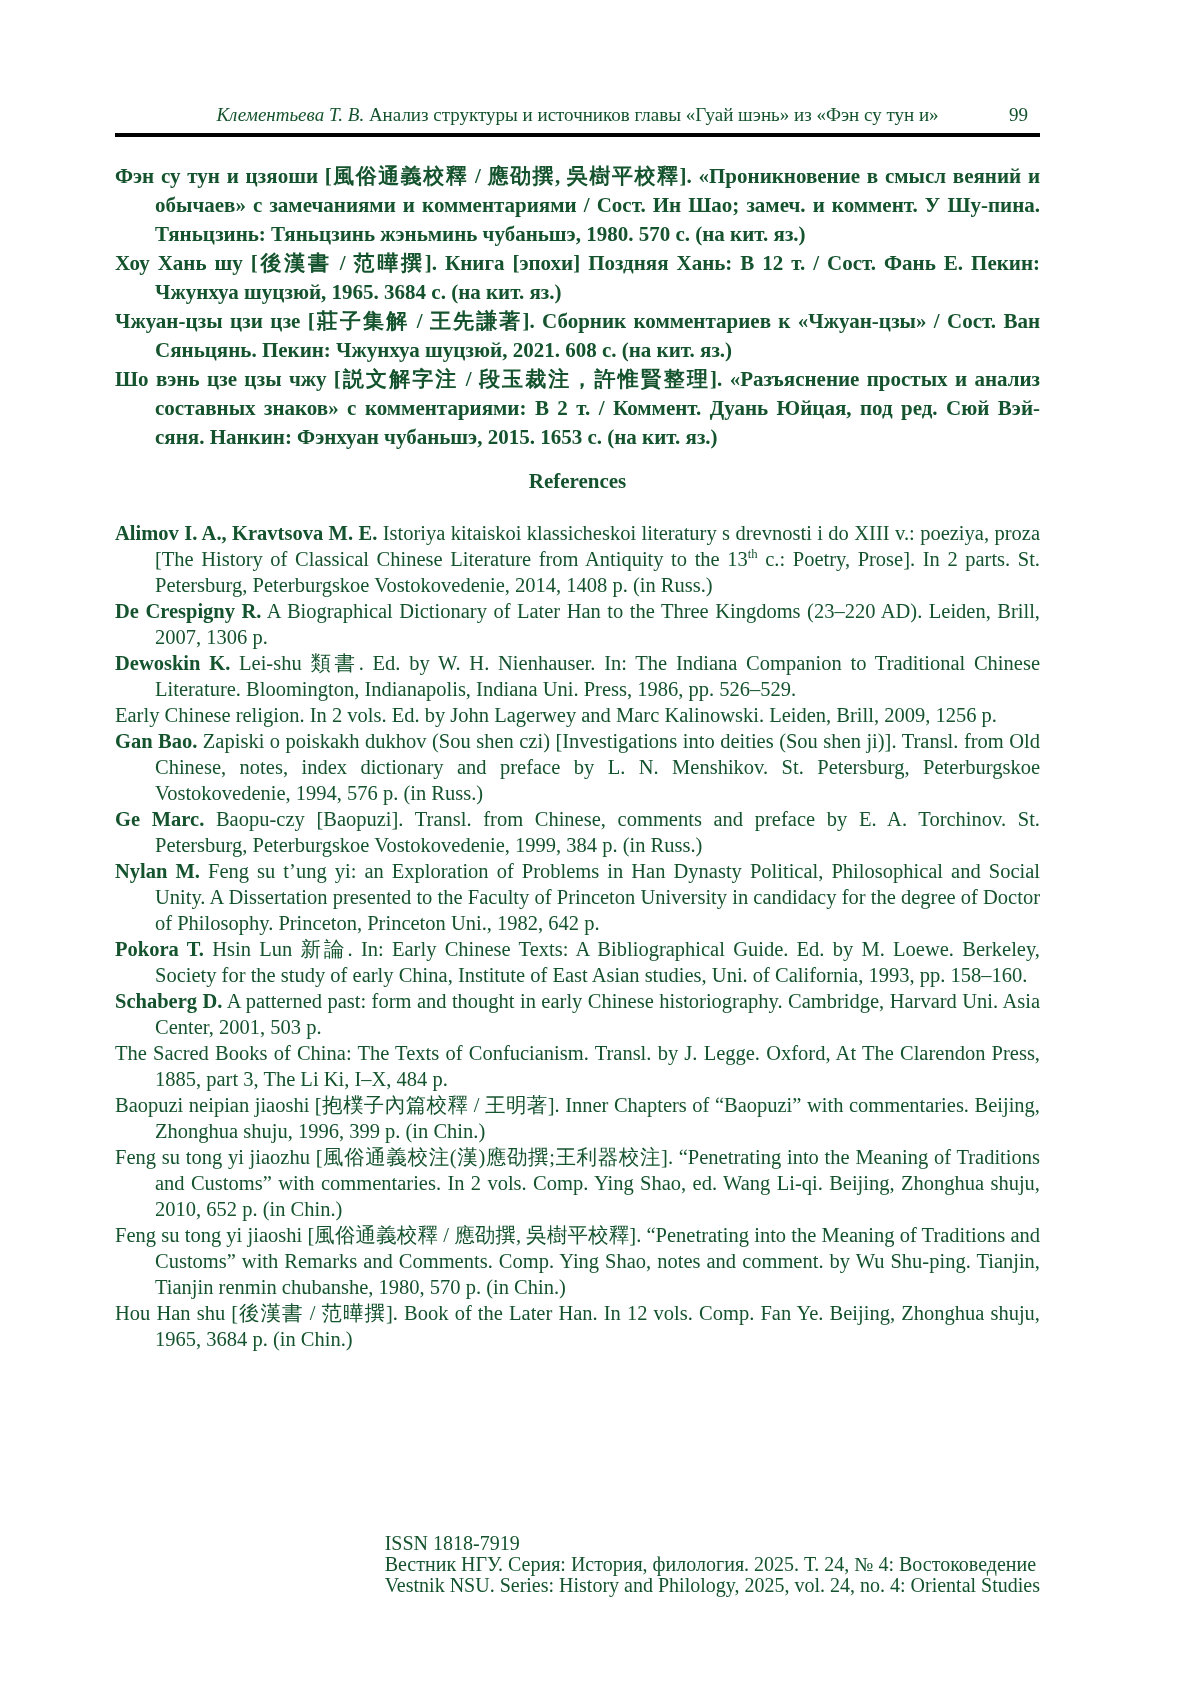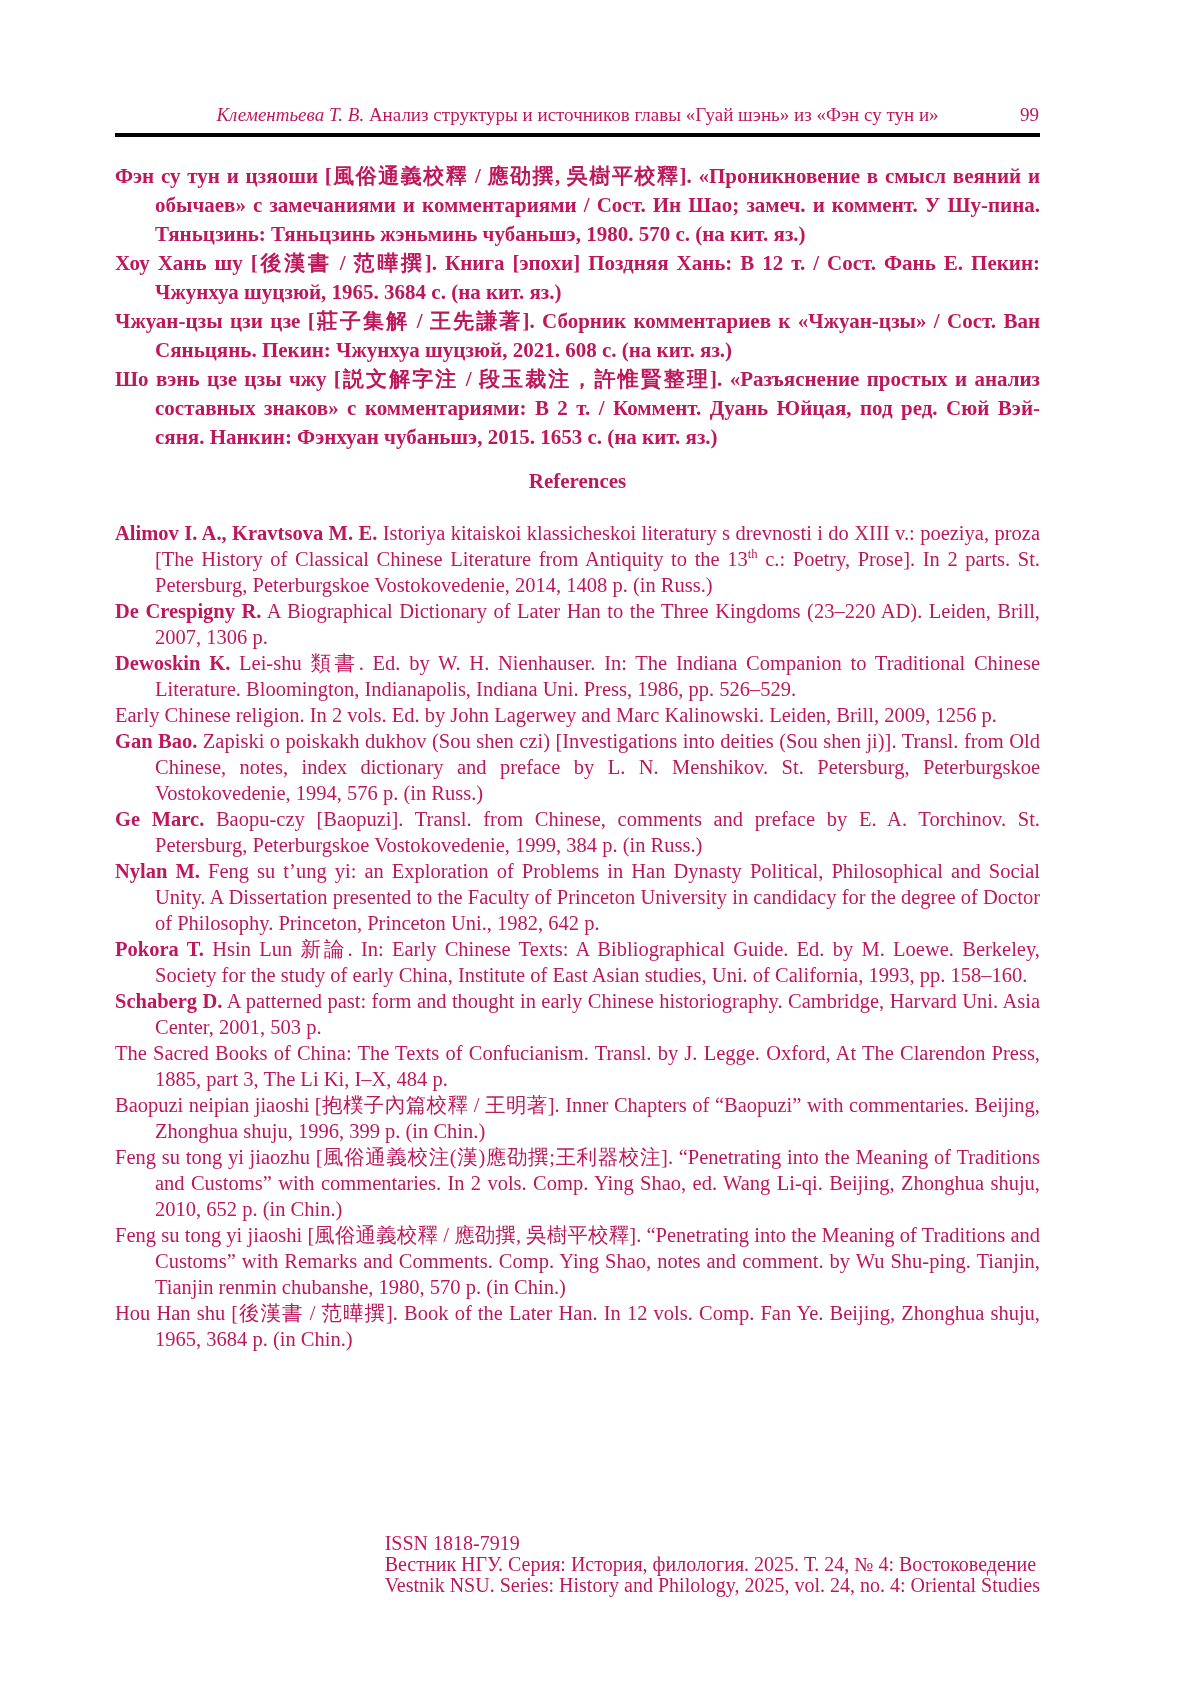--- a/index.html
+++ b/index.html
@@ -3,36 +3,36 @@
 <meta charset="utf-8">
 <style>
   * { margin: 0; padding: 0; box-sizing: border-box; }
   html, body { background: #ffffff; }
   .page {
     position: relative;
     width: 1200px;
     height: 1697px;
     margin: 0 auto;
     background: #ffffff;
-    color: #be185d;
+    color: #14532d;
     font-family: "Liberation Serif", "DejaVu Serif", serif;
     padding: 104px 160px 0 115px;
     overflow: hidden;
   }
   .running-header {
     position: relative;
     font-size: 19px;
     line-height: 22px;
     text-align: center;
     white-space: nowrap;
   }
   .running-header .author { font-style: italic; }
   .running-header .pageno {
     position: absolute;
-    right: 1px;
+    right: 12px;
     top: 0;
     font-style: normal;
   }
   .header-rule {
     margin-top: 7px;
     height: 3px;
     border-top: 2px solid #000;
     border-bottom: 2px solid #000;
   }
   .rus-list {

